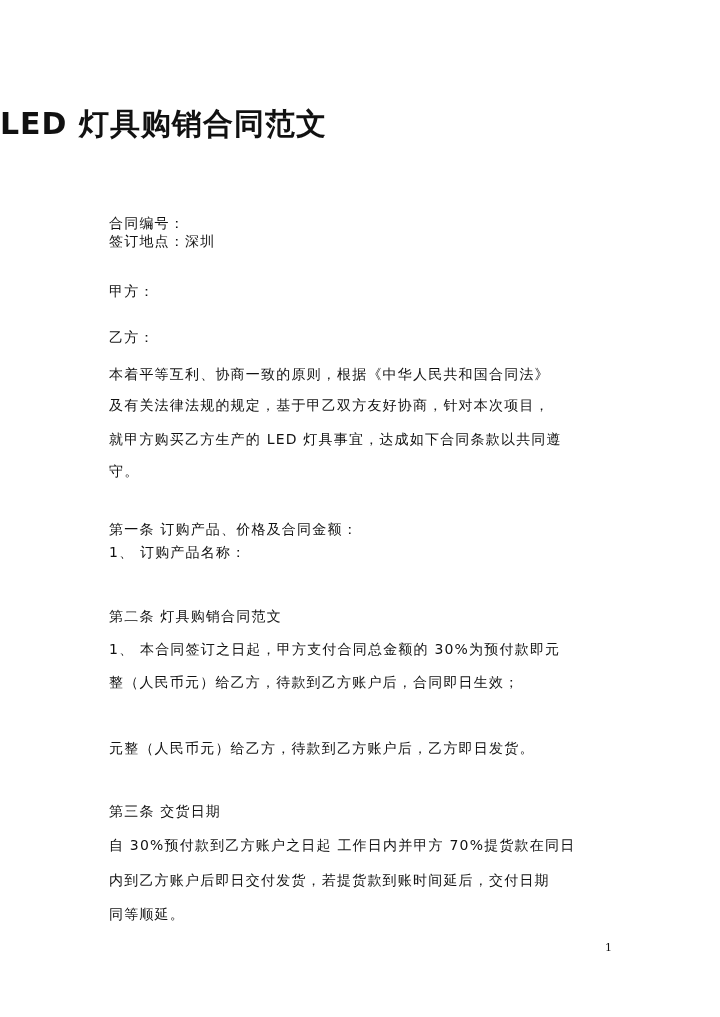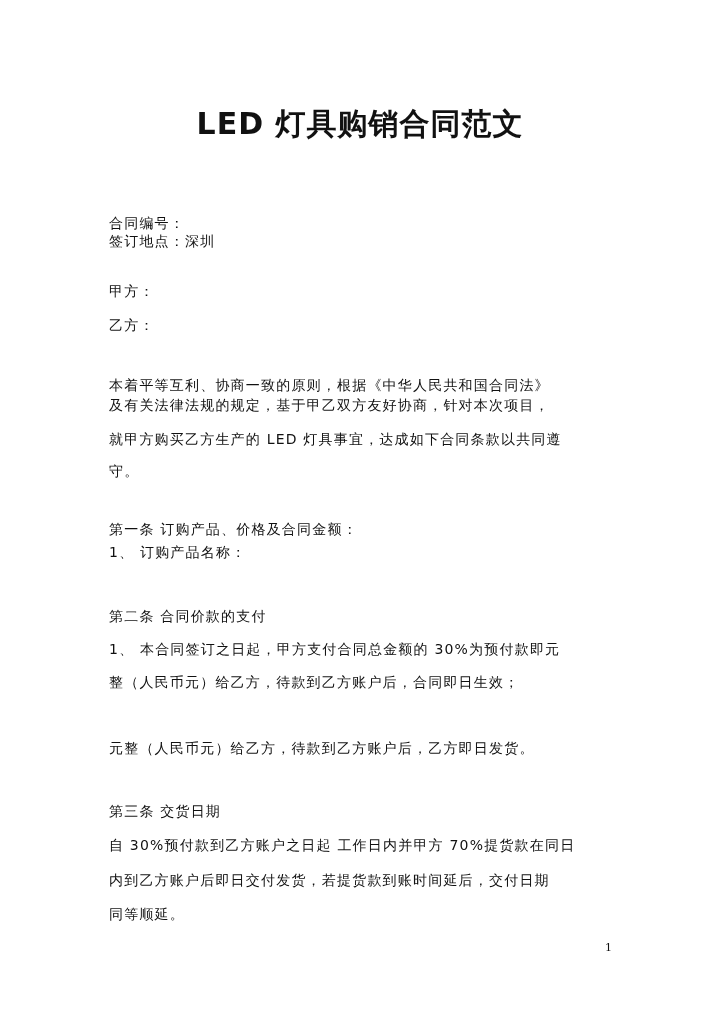--- a/index.html
+++ b/index.html
@@ -1,43 +1,43 @@
 <!DOCTYPE html>
 <html><head>
 <meta charset="utf-8">
 <style>
   html, body { margin: 0; padding: 0; background: #ffffff; }
   body { width: 720px; height: 1017px; position: relative; overflow: hidden;
          font-family: "DejaVu Sans", "Liberation Sans", sans-serif; color: #111; }
   .page { position: absolute; left: 0; top: 0; width: 720px; height: 1017px; background: #fff; }
-  .title { position: absolute; left: 0; width: 720px; top: 104px; text-align: center;
+  .title { position: absolute; left: 0; width: 720px; top: 104px; 
            font-size: 30px; font-weight: bold; letter-spacing: 1px; }
   .line { position: absolute; left: 109px; font-size: 14px; white-space: nowrap; letter-spacing: 1.2px; margin-top: 31px; }
   .pagenum { position: absolute; left: 605px; top: 941px; font-family: "DejaVu Serif", serif; font-size: 11px; }
 </style>
 </head>
 <body>
 
 <div class="page">
   <div class="title">LED 灯具购销合同范文</div>
 
   <div class="line" style="top:184px">合同编号：</div>
   <div class="line" style="top:202px">签订地点：深圳</div>
   <div class="line" style="top:252px">甲方：</div>
-  <div class="line" style="top:286px">乙方：</div>
+  <div class="line" style="top:298px">乙方：</div>
 
-  <div class="line" style="top:346px">本着平等互利、协商一致的原则，根据《中华人民共和国合同法》</div>
+  <div class="line" style="top:335px">本着平等互利、协商一致的原则，根据《中华人民共和国合同法》</div>
   <div class="line" style="top:366px">及有关法律法规的规定，基于甲乙双方友好协商，针对本次项目，</div>
   <div class="line" style="top:400px">就甲方购买乙方生产的 LED 灯具事宜，达成如下合同条款以共同遵</div>
   <div class="line" style="top:432px">守。</div>
 
   <div class="line" style="top:490px">第一条  订购产品、价格及合同金额：</div>
   <div class="line" style="top:513px">1、  订购产品名称：</div>
 
-  <div class="line" style="top:577px">第二条  合同价款的支付</div>
+  <div class="line" style="top:577px">第二条  灯具购销合同范文</div>
   <div class="line" style="top:610px">1、  本合同签订之日起，甲方支付合同总金额的 30%为预付款即元</div>
   <div class="line" style="top:643px">整（人民币元）给乙方，待款到乙方账户后，合同即日生效；</div>
   <div class="line" style="top:709px">元整（人民币元）给乙方，待款到乙方账户后，乙方即日发货。</div>
 
   <div class="line" style="top:772px">第三条  交货日期</div>
   <div class="line" style="top:806px">自 30%预付款到乙方账户之日起  工作日内并甲方 70%提货款在同日</div>
   <div class="line" style="top:841px">内到乙方账户后即日交付发货，若提货款到账时间延后，交付日期</div>
   <div class="line" style="top:875px">同等顺延。</div>
 
   <div class="pagenum">1</div>

